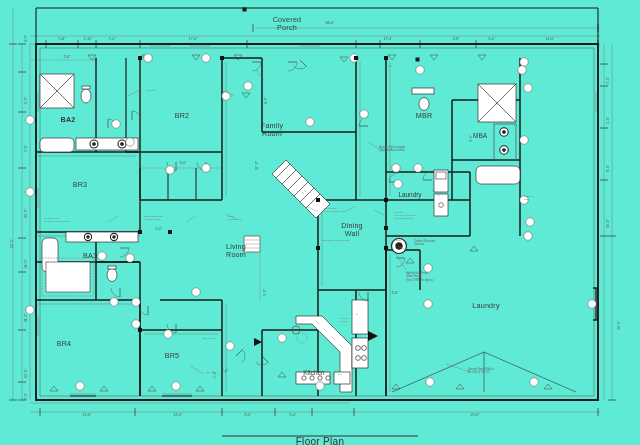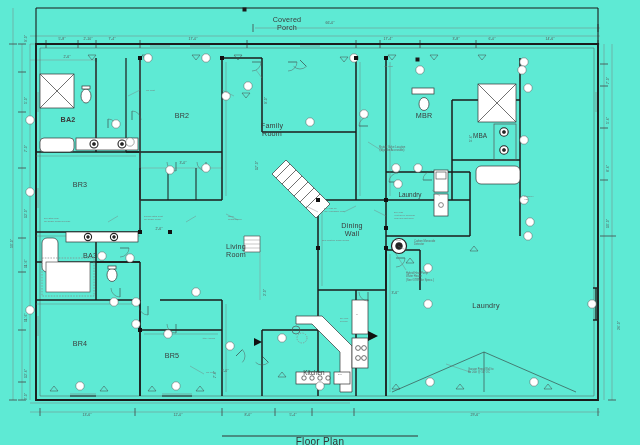--- a/index.html
+++ b/index.html
@@ -441,21 +441,21 @@
 Room</div>
   <div class="txt room" style="left:368px;top:112px;width:40px;padding-left:36px;">MBR</div>
   <div class="txt roomsm" style="left:462px;top:133px;width:36px;">MBA</div>
   <div class="txt room" style="left:60px;top:181px;width:40px;">BR3</div>
   <div class="txt roomsm" style="left:386px;top:192px;width:48px;">Laundry</div>
   <div class="txt room" style="left:70px;top:252px;width:40px;">BA3</div>
   <div class="txt room" style="left:208px;top:243px;width:56px;">Living
 Room</div>
   <div class="txt room" style="left:324px;top:222px;width:56px;">Dining
 Wall</div>
-  <div class="txt room" style="left:60px;top:340px;width:40px;">BR4</div>
+  <div class="txt room" style="left:44px;top:340px;width:40px;">BR4</div>
   <div class="txt room" style="left:152px;top:352px;width:40px;">BR5</div>
   <div class="txt roomsm" style="left:290px;top:370px;width:48px;">Kitchen</div>
   <div class="txt room" style="left:462px;top:302px;width:48px;">Laundry</div>
 
   <div class="txt dim" style="left:300px;top:22px;width:60px;">66'-0"</div>
   <div class="txt dim" style="left:42px;top:38px;width:40px;">5'-8"</div>
   <div class="txt dim" style="left:68px;top:38px;width:40px;">2'-10"</div>
   <div class="txt dim" style="left:92px;top:38px;width:40px;">7'-4"</div>
   <div class="txt dim" style="left:173px;top:38px;width:40px;">17'-0"</div>
   <div class="txt dim" style="left:368px;top:38px;width:40px;">17'-4"</div>

